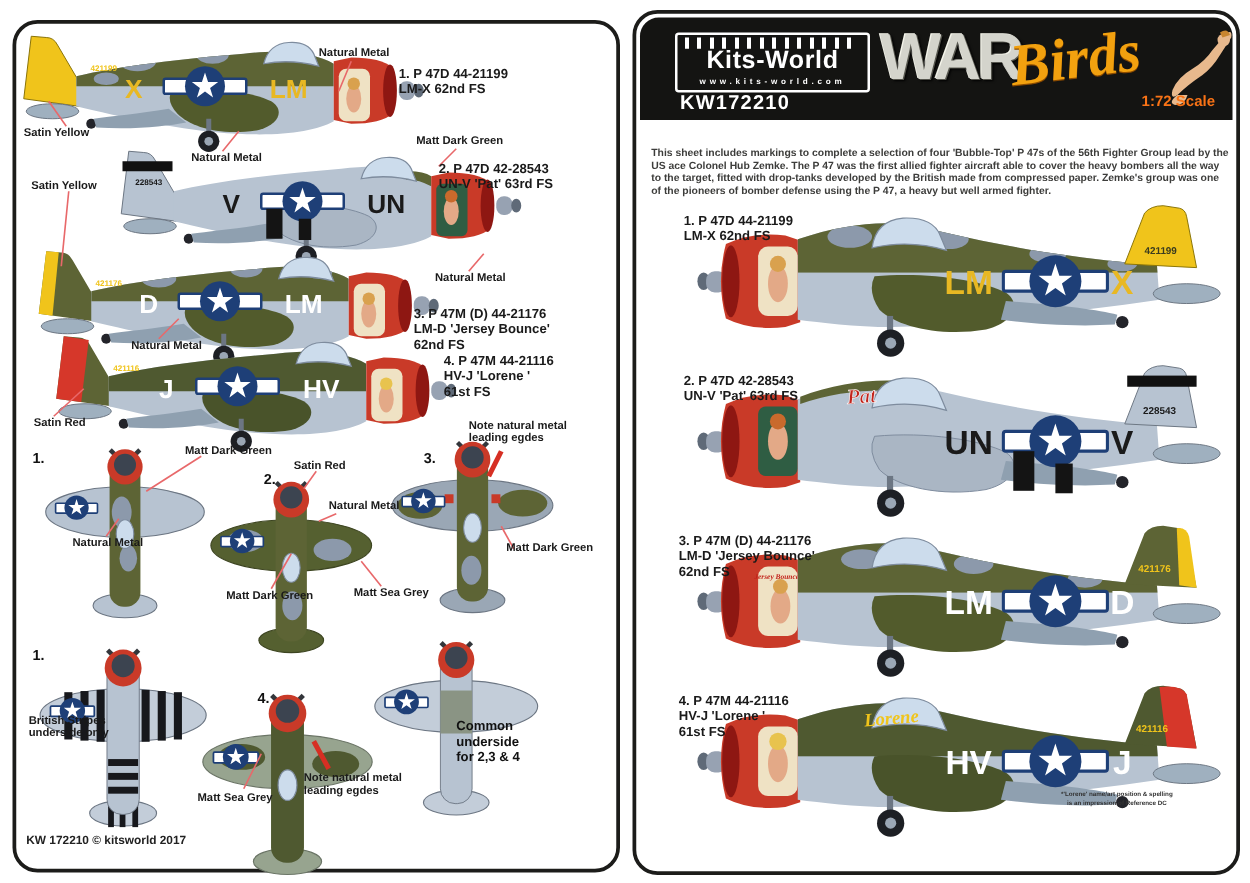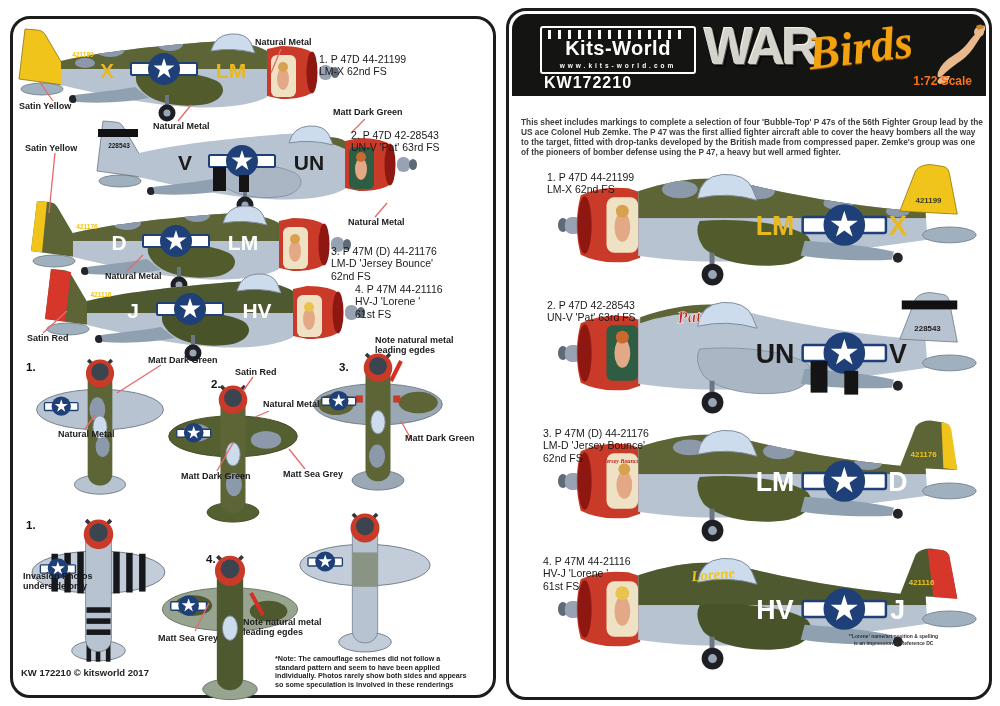--- a/index.html
+++ b/index.html
@@ -1,21 +1,21 @@
 <!DOCTYPE html>
 <html><head>
 <meta charset="utf-8">
 <style>
   html,body{margin:0;padding:0;background:#fff;}
   body{width:1000px;height:706px;position:relative;font-family:"Liberation Sans",sans-serif;overflow:hidden;}
   .panel{position:absolute;border:3px solid #1c1c1a;border-radius:20px;background:#fff;box-sizing:border-box;}
   #left-panel{left:10px;top:16px;width:486px;height:682px;}
   #right-panel{left:506px;top:8px;width:486px;height:692px;}
   .abs{position:absolute;}
-  .ac-label{position:absolute;font-weight:normal;font-size:10.5px;line-height:1.18;color:#1a1a1a;z-index:8;}
+  .ac-label{position:absolute;font-weight:bold;font-size:10.5px;line-height:1.18;color:#1a1a1a;z-index:8;}
   .callout{position:absolute;font-weight:bold;font-size:9px;line-height:1.15;color:#1a1a1a;z-index:8;white-space:nowrap;}
   .viewnum{position:absolute;font-weight:bold;font-size:11.5px;color:#111;z-index:8;}
   .plane-svg{position:absolute;z-index:2;}
   .leader{position:absolute;left:0;top:0;width:486px;height:682px;z-index:6;pointer-events:none;}
   .code{font-family:"Liberation Sans",sans-serif;font-weight:bold;}
   .script{font-family:"Liberation Serif",serif;font-style:italic;font-weight:bold;}
   
   #rp-header{position:absolute;left:3px;top:3px;width:474px;height:82px;background:#141412;border-radius:15px 15px 0 0;z-index:1;}
   .kw-box{position:absolute;left:28px;top:12px;width:152px;height:44px;border:2px solid #fff;border-radius:3px;background:#141412;}
   .kw-ticks{position:absolute;left:6px;top:2px;right:6px;height:9px;background:repeating-linear-gradient(90deg,#fff 0 3px,transparent 3px 10px);}
@@ -347,34 +347,33 @@
   <div class="callout" style="left:222px;top:348px">Satin Red</div>
   <div class="callout" style="left:250px;top:380px">
     <div>Natural Metal</div>
   </div>
   <div class="callout" style="left:168px;top:452px">Matt Dark Green</div>
   <div class="callout" style="left:270px;top:450px">Matt Sea Grey</div>
   <div class="viewnum" style="left:326px;top:342px">3.</div>
   <div class="callout" style="left:392px;top:414px">Matt Dark Green</div>
   <div class="viewnum" style="left:13px;top:500px">1.</div>
   <div class="callout" style="left:10px;top:552px">
-    <div>Invasion Photos</div>
+    <div>British Stripes</div>
     <div>underside only</div>
   </div>
   <div class="viewnum" style="left:193px;top:534px">4.</div>
   <div class="callout" style="left:145px;top:614px">Matt Sea Grey</div>
   <div class="callout" style="left:230px;top:598px">
     <div>Note natural metal</div>
     <div>leading egdes</div>
   </div>
-  <div class="lp-note">
-    <div>*Note: The camouflage schemes did not follow a</div>
-    <div>standard pattern and seem to have been applied</div>
-    <div>individually. Photos rarely show both sides and appears</div>
-    <div>so some speculation is involved in these renderings</div>
+  <div class="common-note">
+    <div>Common</div>
+    <div>underside</div>
+    <div>for 2,3 &amp; 4</div>
   </div>
   <div class="lp-footer">KW 172210 © kitsworld 2017</div>
 
   <svg class="leader" viewBox="0 0 486 682">
     <g stroke="#e8686a" stroke-width="1.3" fill="none">
       <path d="M268,30 L258,54"></path>
         <path d="M40,82 L26,62"></path>
         <path d="M165,102 L178,86"></path>
       <path d="M352,100 L338,114"></path>
         <path d="M42,134 L36,194"></path>

